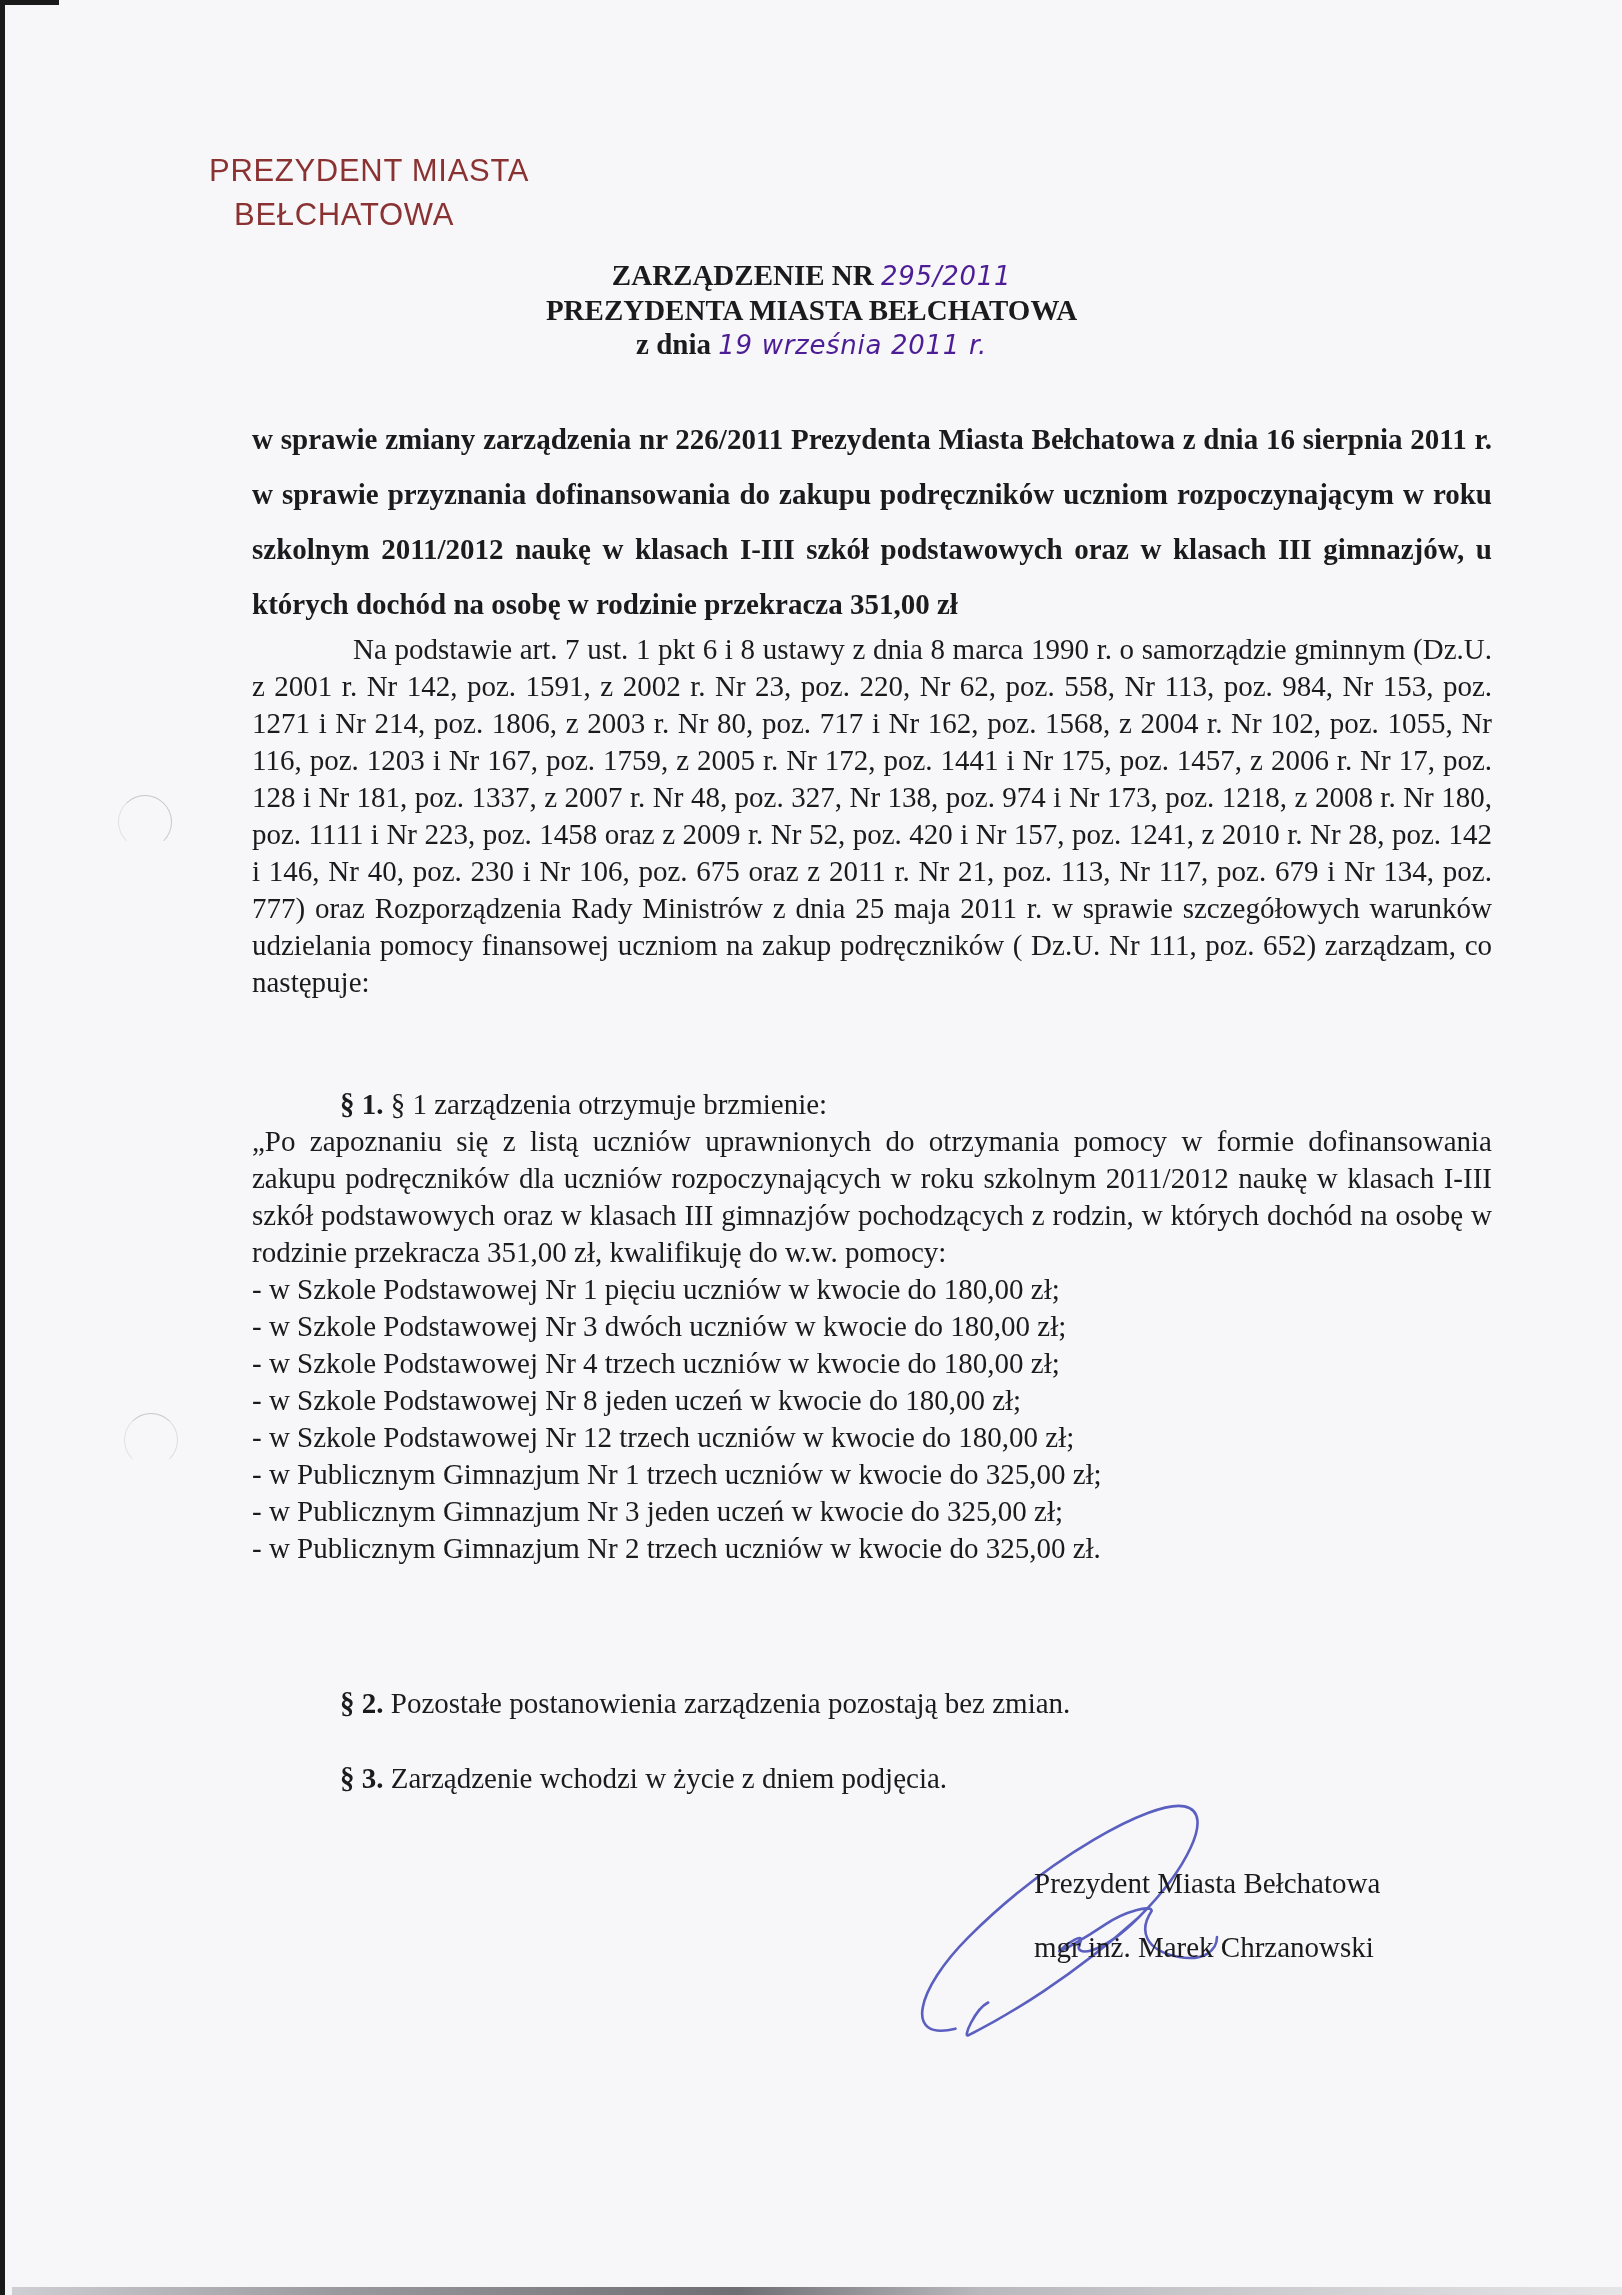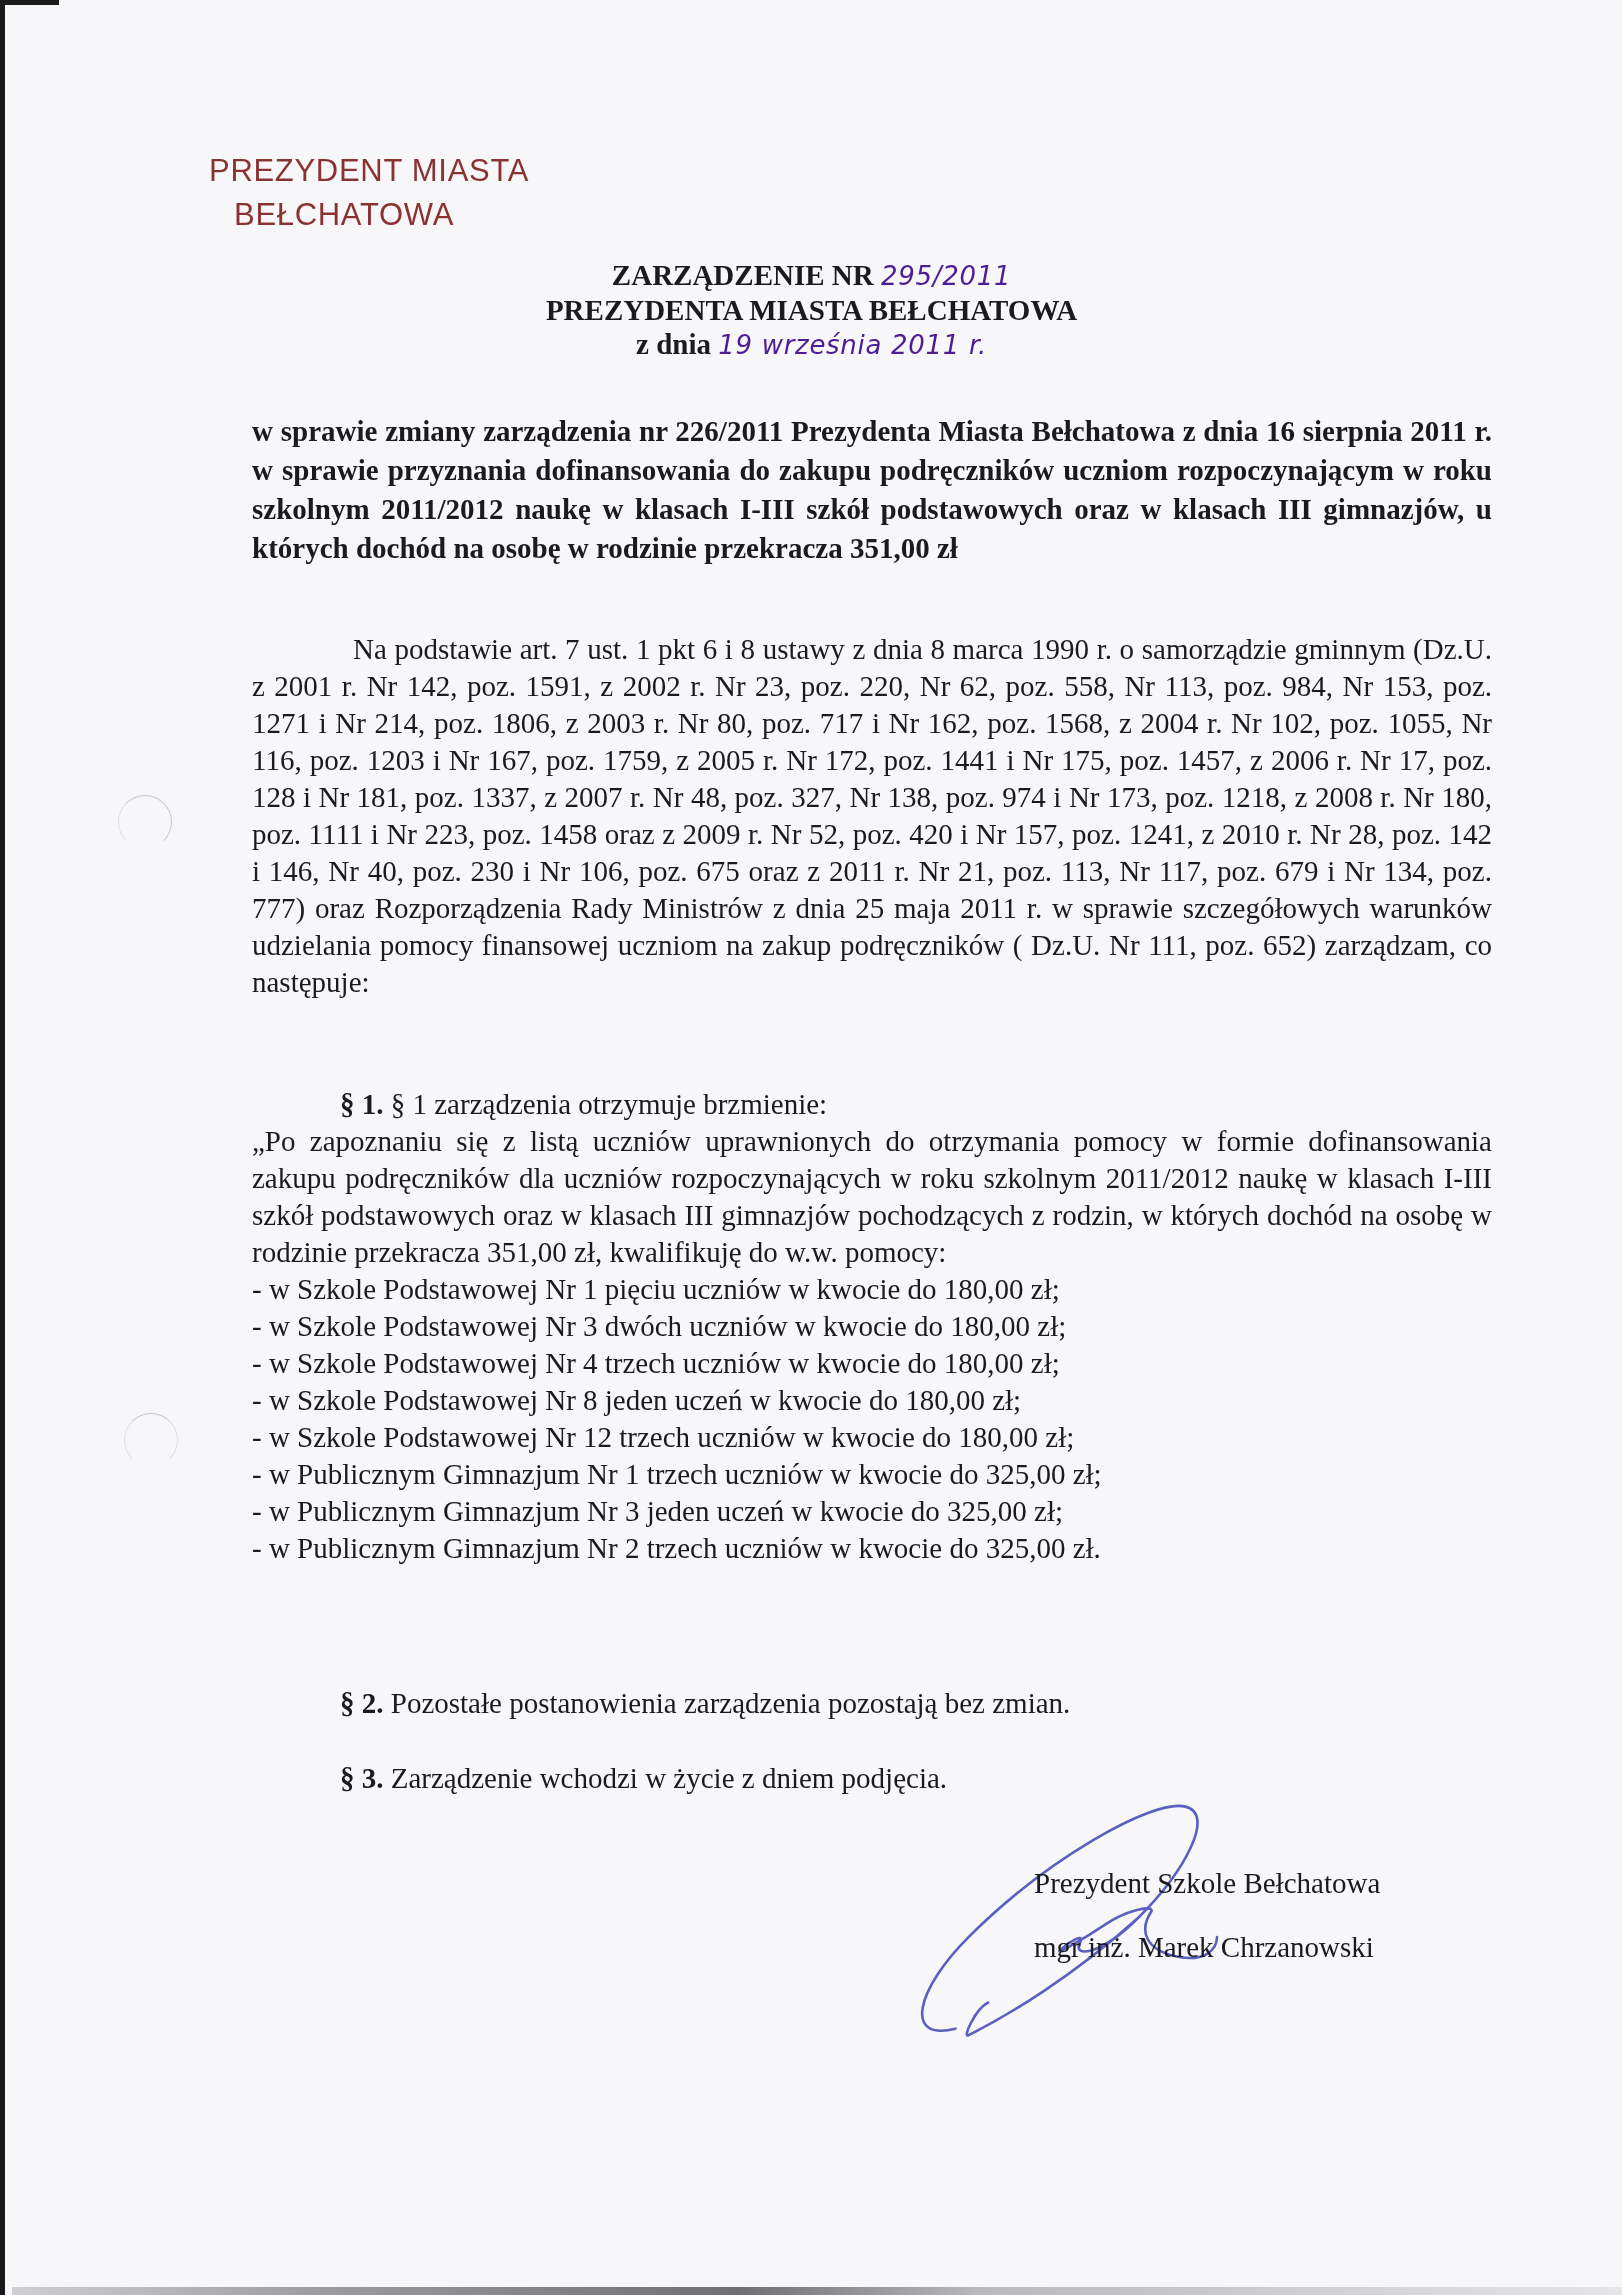--- a/index.html
+++ b/index.html
@@ -31,21 +31,21 @@
   .header .row { display: block; }
   .handwritten {
     font-family: "DejaVu Sans", sans-serif; font-weight: normal; font-style: italic;
     color: #4c1d95; font-size: 26px; letter-spacing: 0.7px;
   }
 
   .body-text {
     position: absolute; left: 252px; width: 1240px;
     font-size: 29px; line-height: 37px; text-align: justify;
   }
-  .subject { top: 412px; font-weight: bold; line-height: 39px; }
+  .subject { top: 412px; font-weight: bold; line-height: 55px; }
   .basis { top: 631px; }
   .basis .indent, .par1 .indent { display: inline-block; width: 101px; }
   .par1 { top: 1086px; }
   .par1 .title-line { display: block; padding-left: 88px; }
   .par-num { font-weight: bold; }
   .list { list-style: none; margin: 0; padding: 0; text-align: left; }
   .list li { display: block; }
   .par2 { top: 1685px; padding-left: 88px; width: 1152px; }
   .par3 { top: 1760px; padding-left: 88px; width: 1152px; }
 
@@ -112,16 +112,16 @@
 <div class="body-text par3">
   <span class="par-num">§ 3.</span>
   <span>Zarządzenie wchodzi w życie z dniem podjęcia.</span>
 </div>
 
 <svg class="signature" viewBox="0 0 780 380">
   <path d="M120 360 C40 380 60 300 140 220 C260 100 420 10 470 20 C520 30 470 120 400 190 C340 250 300 250 310 230 C320 210 290 230 280 240 C270 250 320 220 350 200 C380 180 420 170 420 180 C400 210 410 240 460 250 C500 258 520 240 520 220 M400 190 C300 280 200 340 140 370 C130 376 150 330 170 320" fill="none" stroke="#5a5fc0" stroke-width="4" stroke-linecap="round"></path>
 </svg>
 
 <div class="sign-block">
-  <span class="sign-title">Prezydent Szkole Bełchatowa</span>
+  <span class="sign-title">Prezydent Miasta Bełchatowa</span>
   <span class="sign-name">mgr inż. Marek Chrzanowski</span>
 </div>
 
 
 </body></html>

